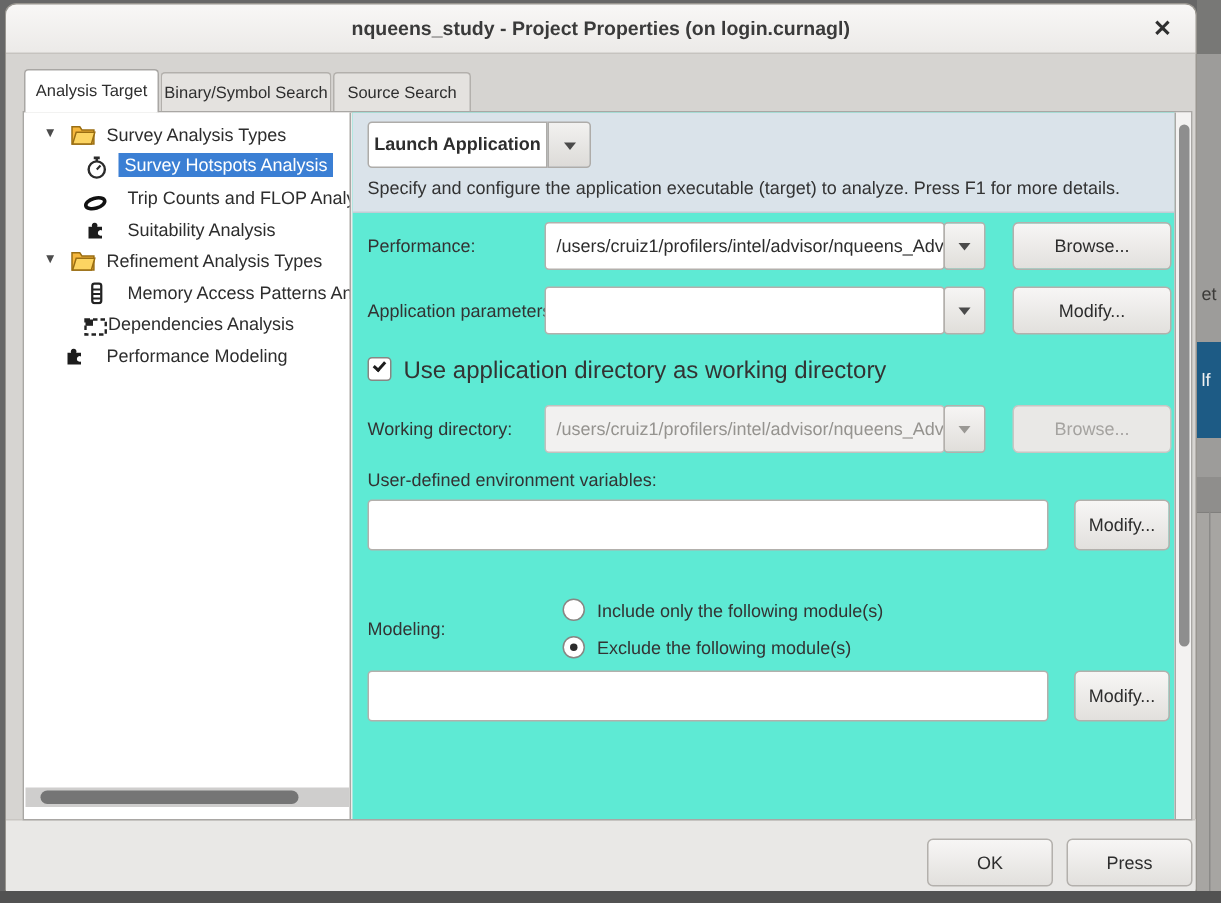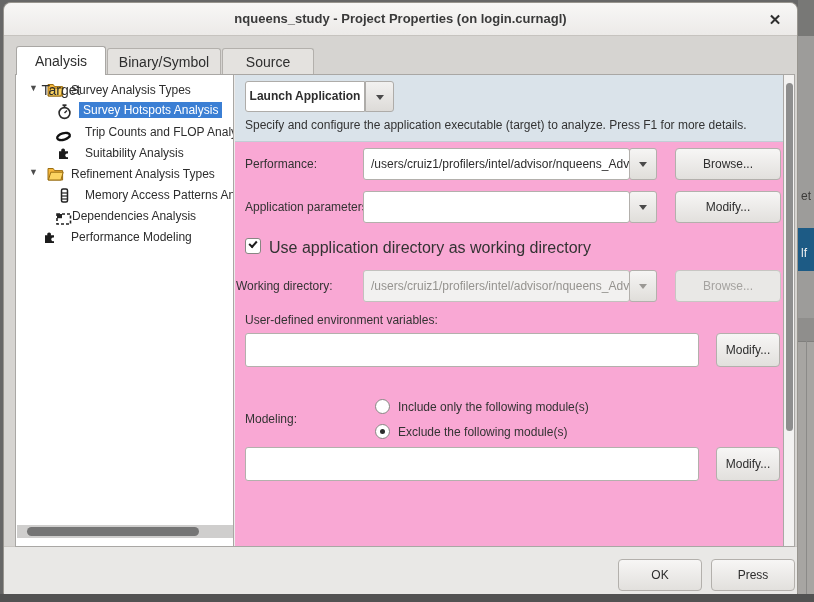--- a/index.html
+++ b/index.html
@@ -5,21 +5,21 @@
   * { margin:0; padding:0; box-sizing:border-box; }
   html,body { width:814px; height:602px; }
   body { font-family:"Liberation Sans", sans-serif; background:#676767; position:relative; overflow:hidden; }
 
   .page { position:absolute; inset:0; }
 
   
   .bg-strip { position:absolute; left:798px; top:0; width:16px; height:602px; background:#9d9c9a;padding-left:20px; }
   .bg-strip .shadow-top { position:absolute; left:0; top:0; width:16px; height:36px; background:#787876; }
   .bg-strip .frag-et { position:absolute; left:3px; top:189px; font-size:12px; color:#3c3b39; }
-  .bg-strip .sel-blue { position:absolute; left:0; top:228px; width:16px; height:43px; background:#1d5b85; }
+  .bg-strip .sel-blue { position:absolute; left:0; top:228px; width:16px; height:64px; background:#1d5b85; }
   .bg-strip .frag-lf { position:absolute; left:3px; top:18px; font-size:12px; color:#f2f2f2; }
   .bg-strip .band { position:absolute; left:0; top:318px; width:16px; height:23px; background:#8f8e8c; }
   .bg-strip .lower { position:absolute; left:0; top:341px; width:16px; height:253px; background:#a7a5a2; border-top:1px solid #807f7d; }
   .bg-strip .lower-line { position:absolute; left:8px; top:341px; width:1px; height:253px; background:#8b8a88; }
   .bg-strip .dark-bottom { position:absolute; left:0; top:594px; width:16px; height:8px; background:#4f4f4f; }
   .bottom-dark { position:absolute; left:0; top:594px; width:814px; height:8px; background:#525252; }
 
   
   .dialog { position:absolute; left:3px; top:2px; width:795px; height:592px;
             background:#d6d4d1; border:1px solid #98958f; border-bottom:1px solid #7e7b76;
@@ -27,21 +27,21 @@
 
   .titlebar { position:absolute; left:0; top:0; width:793px; height:33px;
               background:linear-gradient(#f8f7f6,#eceae8); border-bottom:1px solid #c6c3bf;
               border-radius:7px 7px 0 0; }
   .title { position:absolute; left:0; right:0; top:8px; text-align:center;
            font-size:13px; font-weight:bold; color:#3a3a3a; }
   .close-btn { position:absolute; right:10px; top:5px; width:24px; height:24px; text-align:center;
                line-height:24px; font-size:15px; font-weight:bold; color:#2f2f2f; cursor:default; }
 
   
-  .tab { position:absolute; font-size:14px; color:#2e2e2e; text-align:center; }
+  .tab { position:absolute; font-size:11px; color:#2e2e2e; text-align:center; }
   .tab-inactive { top:45px; height:27px; line-height:26px; background:#e4e2df;
                   border:1px solid #b3b0ac; border-bottom:none; border-radius:3px 3px 0 0; }
   .tab-active { top:43px; height:29px; line-height:29px; background:#ffffff;
                 border:1px solid #a9a7a4; border-bottom:none; border-radius:3px 3px 0 0; z-index:3; }
 
   
   .content-frame { position:absolute; left:11px; top:71px; width:780px; height:473px;
                    background:#ecebea; border:1px solid #a9a7a4; z-index:2; }
 
   
@@ -53,21 +53,21 @@
   .tree-label { position:absolute; top:3px; font-size:12px; color:#2d2d2d; }
   .tree-label.sel { background:#3b7fd4; color:#ffffff; padding:1px 4px; top:1px; }
   .tree-hscroll { position:absolute; left:1px; top:450px; width:216px; height:13px; background:#cfcecd; }
   .tree-hthumb { position:absolute; left:10px; top:2px; width:172px; height:9px; background:#757575; border-radius:5px; }
 
   
   .grip { position:absolute; left:223px; top:226px; width:4px; height:18px; }
   .grip i { display:block; width:3px; height:3px; background:#1b4f79; margin:0 0 3px 0; }
 
   
-  .right-panel { position:absolute; left:219px; top:0; width:548px; height:471px; background:#f9a8d4; overflow:hidden; }
+  .right-panel { position:absolute; left:219px; top:0; width:548px; height:471px; background:#5eead4; overflow:hidden; }
   .blue-header { position:absolute; left:0; top:0; width:548px; height:67px; background:#dae3ea; border-bottom:1px solid #c2cdd5; }
 
   .combo-main { position:absolute; left:10px; top:6px; width:120px; height:31px; background:#ffffff;
                 border:1px solid #aeaca9; border-radius:3px 0 0 3px; font-size:12px; font-weight:bold;
                 color:#2d2d2d; text-align:center; line-height:29px; }
   .combo-arrow { position:absolute; left:130px; top:6px; width:29px; height:31px;
                  background:linear-gradient(#f2f1f0,#dddbd8); border:1px solid #aeaca9; border-radius:0 3px 3px 0; }
   .desc { position:absolute; left:10px; top:43px; font-size:12px; color:#333333; }
 
   .row-label { position:absolute; font-size:12px; color:#333333; }
@@ -255,21 +255,21 @@
         <div class="dd-btn" style="left:394px; top:116px;">
             <span class="tri"></span>
           </div>
         <div class="btn" style="left:440px; top:116px; width:106px; height:32px; line-height:30px;">Modify...</div>
 
         <div class="checkbox">
             <span class="checkmark"></span>
           </div>
         <div class="cb-label">Use application directory as working directory</div>
 
-        <div class="row-label" style="left:1px; top:204px;">Working directory:</div>
+        <div class="row-label" style="left:10px; top:204px;">Working directory:</div>
         <div class="field disabled" style="left:128px; top:195px; width:267px;">/users/cruiz1/profilers/intel/advisor/nqueens_Advisor</div>
         <div class="dd-btn" style="left:394px; top:195px;">
             <span class="tri dim"></span>
           </div>
         <div class="btn disabled" style="left:440px; top:195px; width:106px; height:32px; line-height:30px;">Browse...</div>
 
         <div class="row-label" style="left:10px; top:238px;">User-defined environment variables:</div>
         <div class="field" style="left:10px; top:258px; width:454px; height:34px; line-height:32px;"></div>
         <div class="btn" style="left:481px; top:258px; width:64px; height:34px; line-height:32px;">Modify...</div>
 

